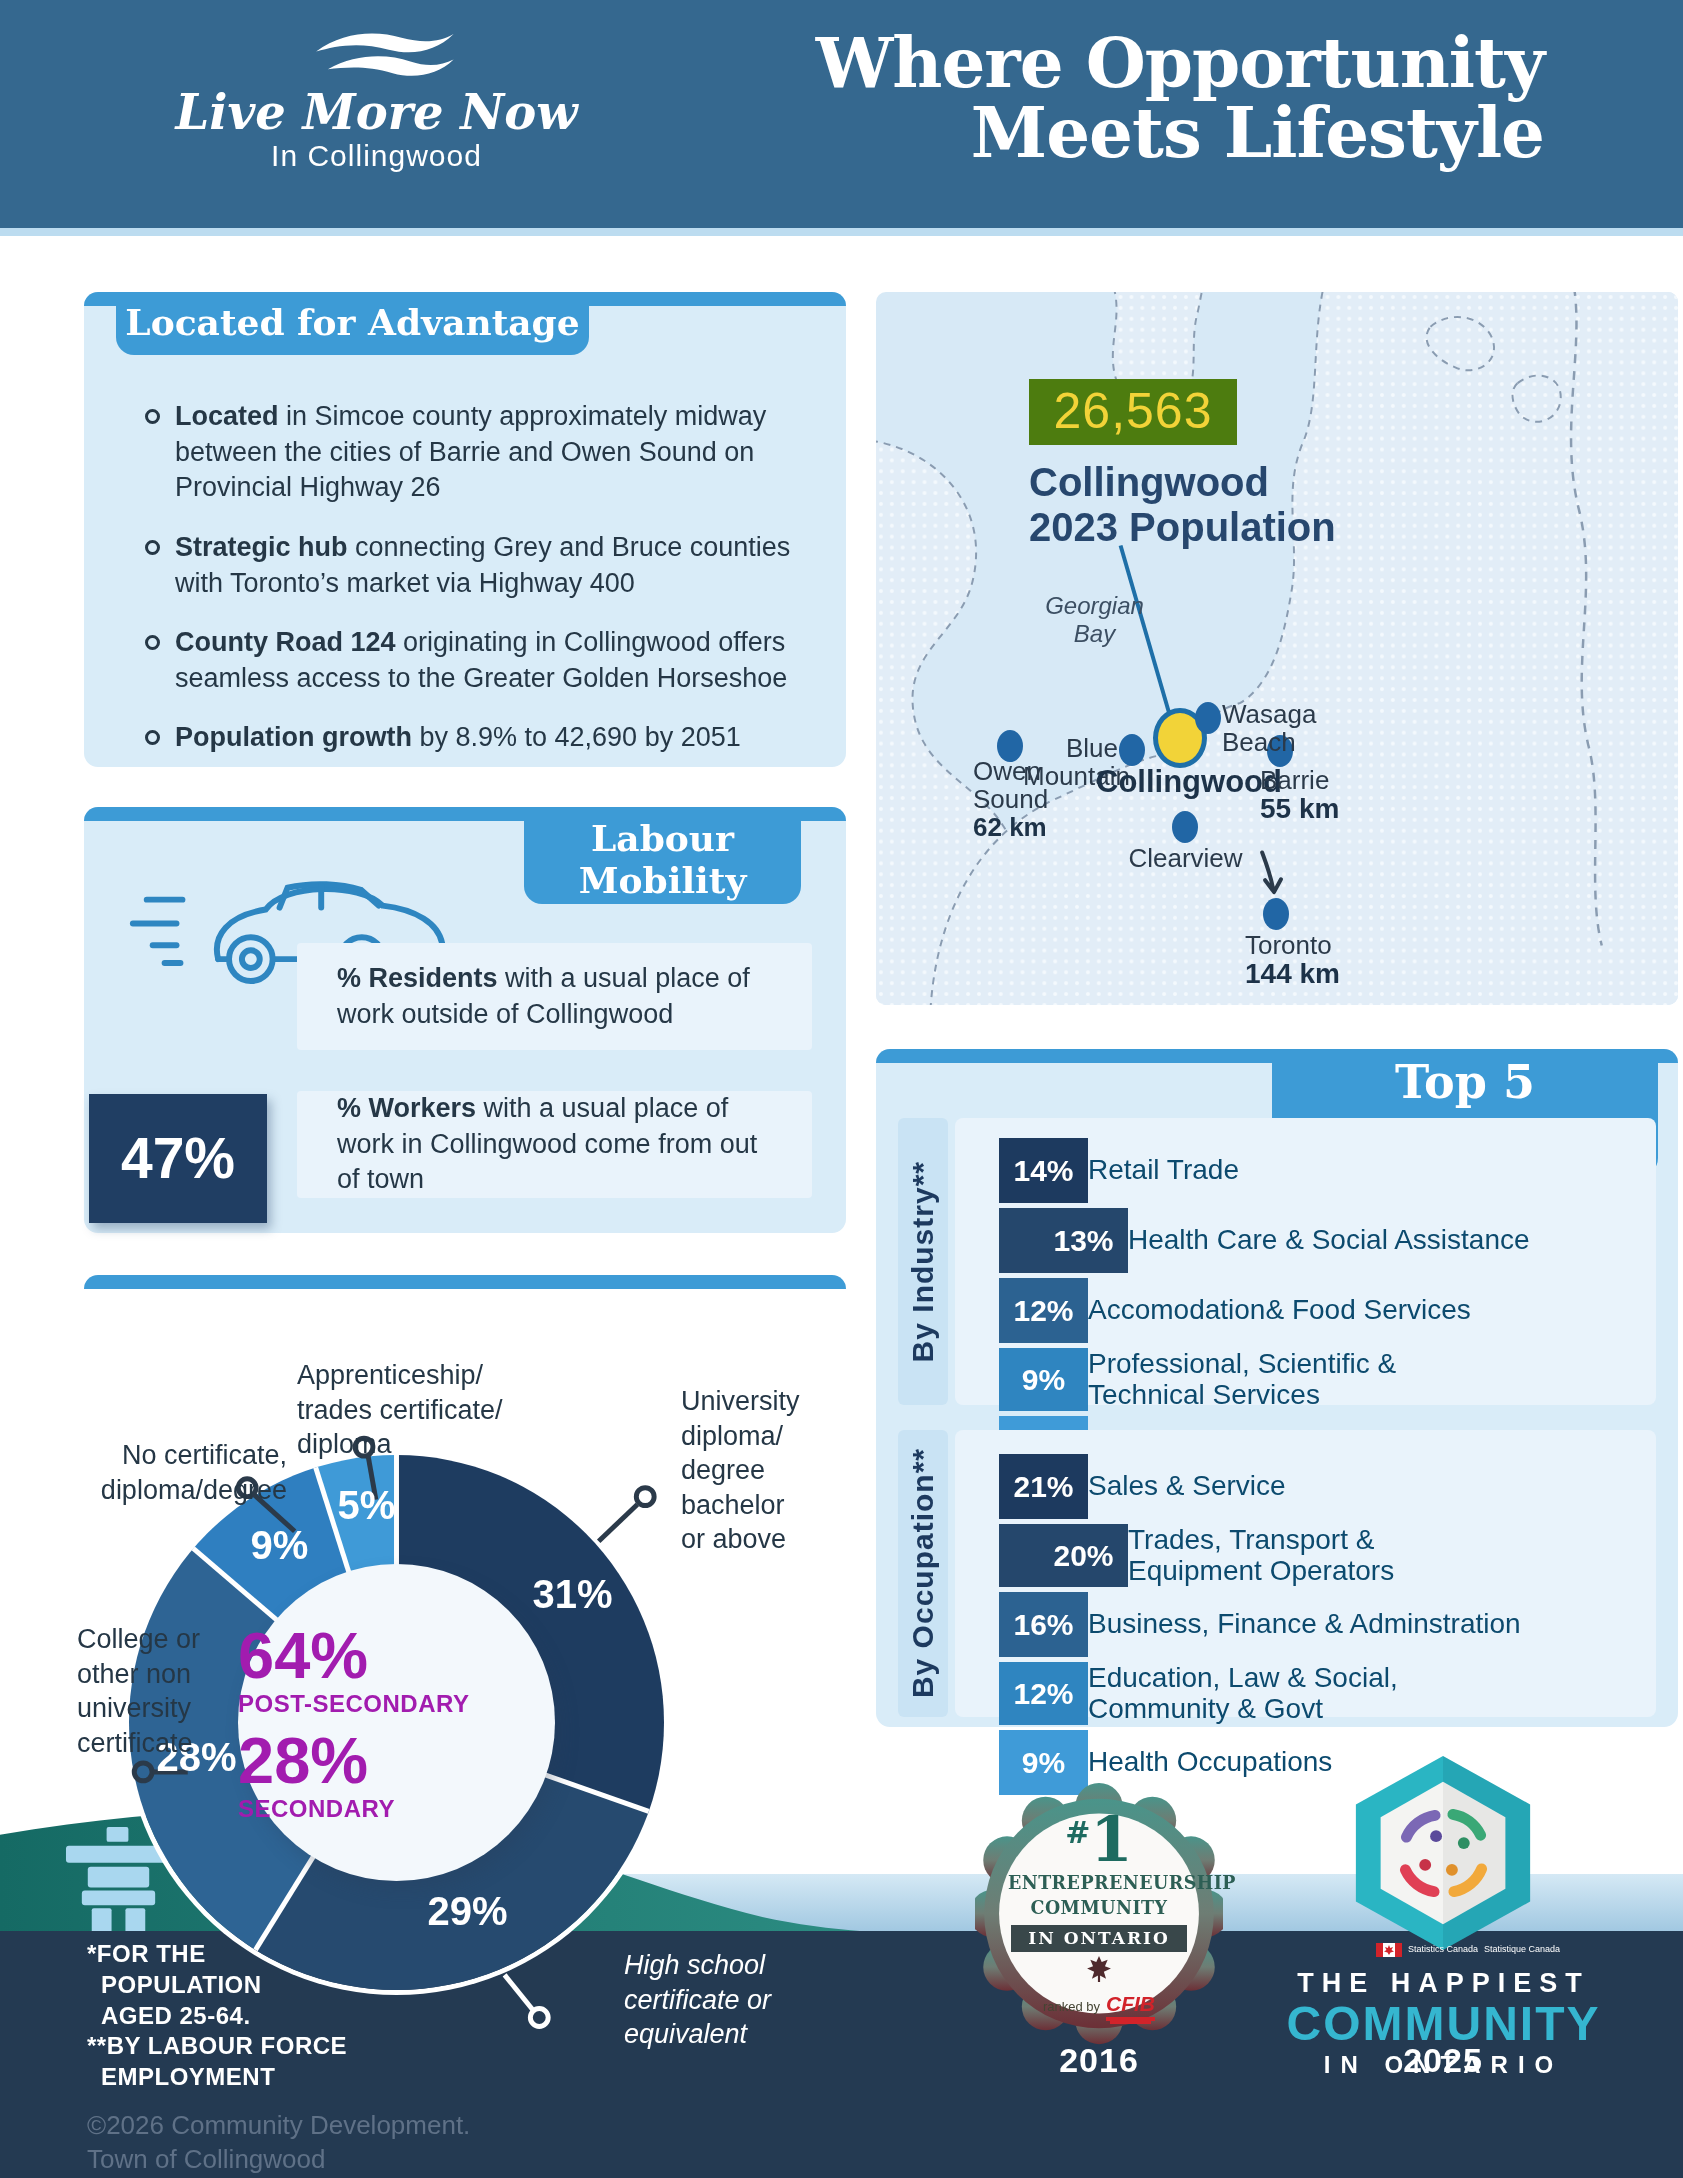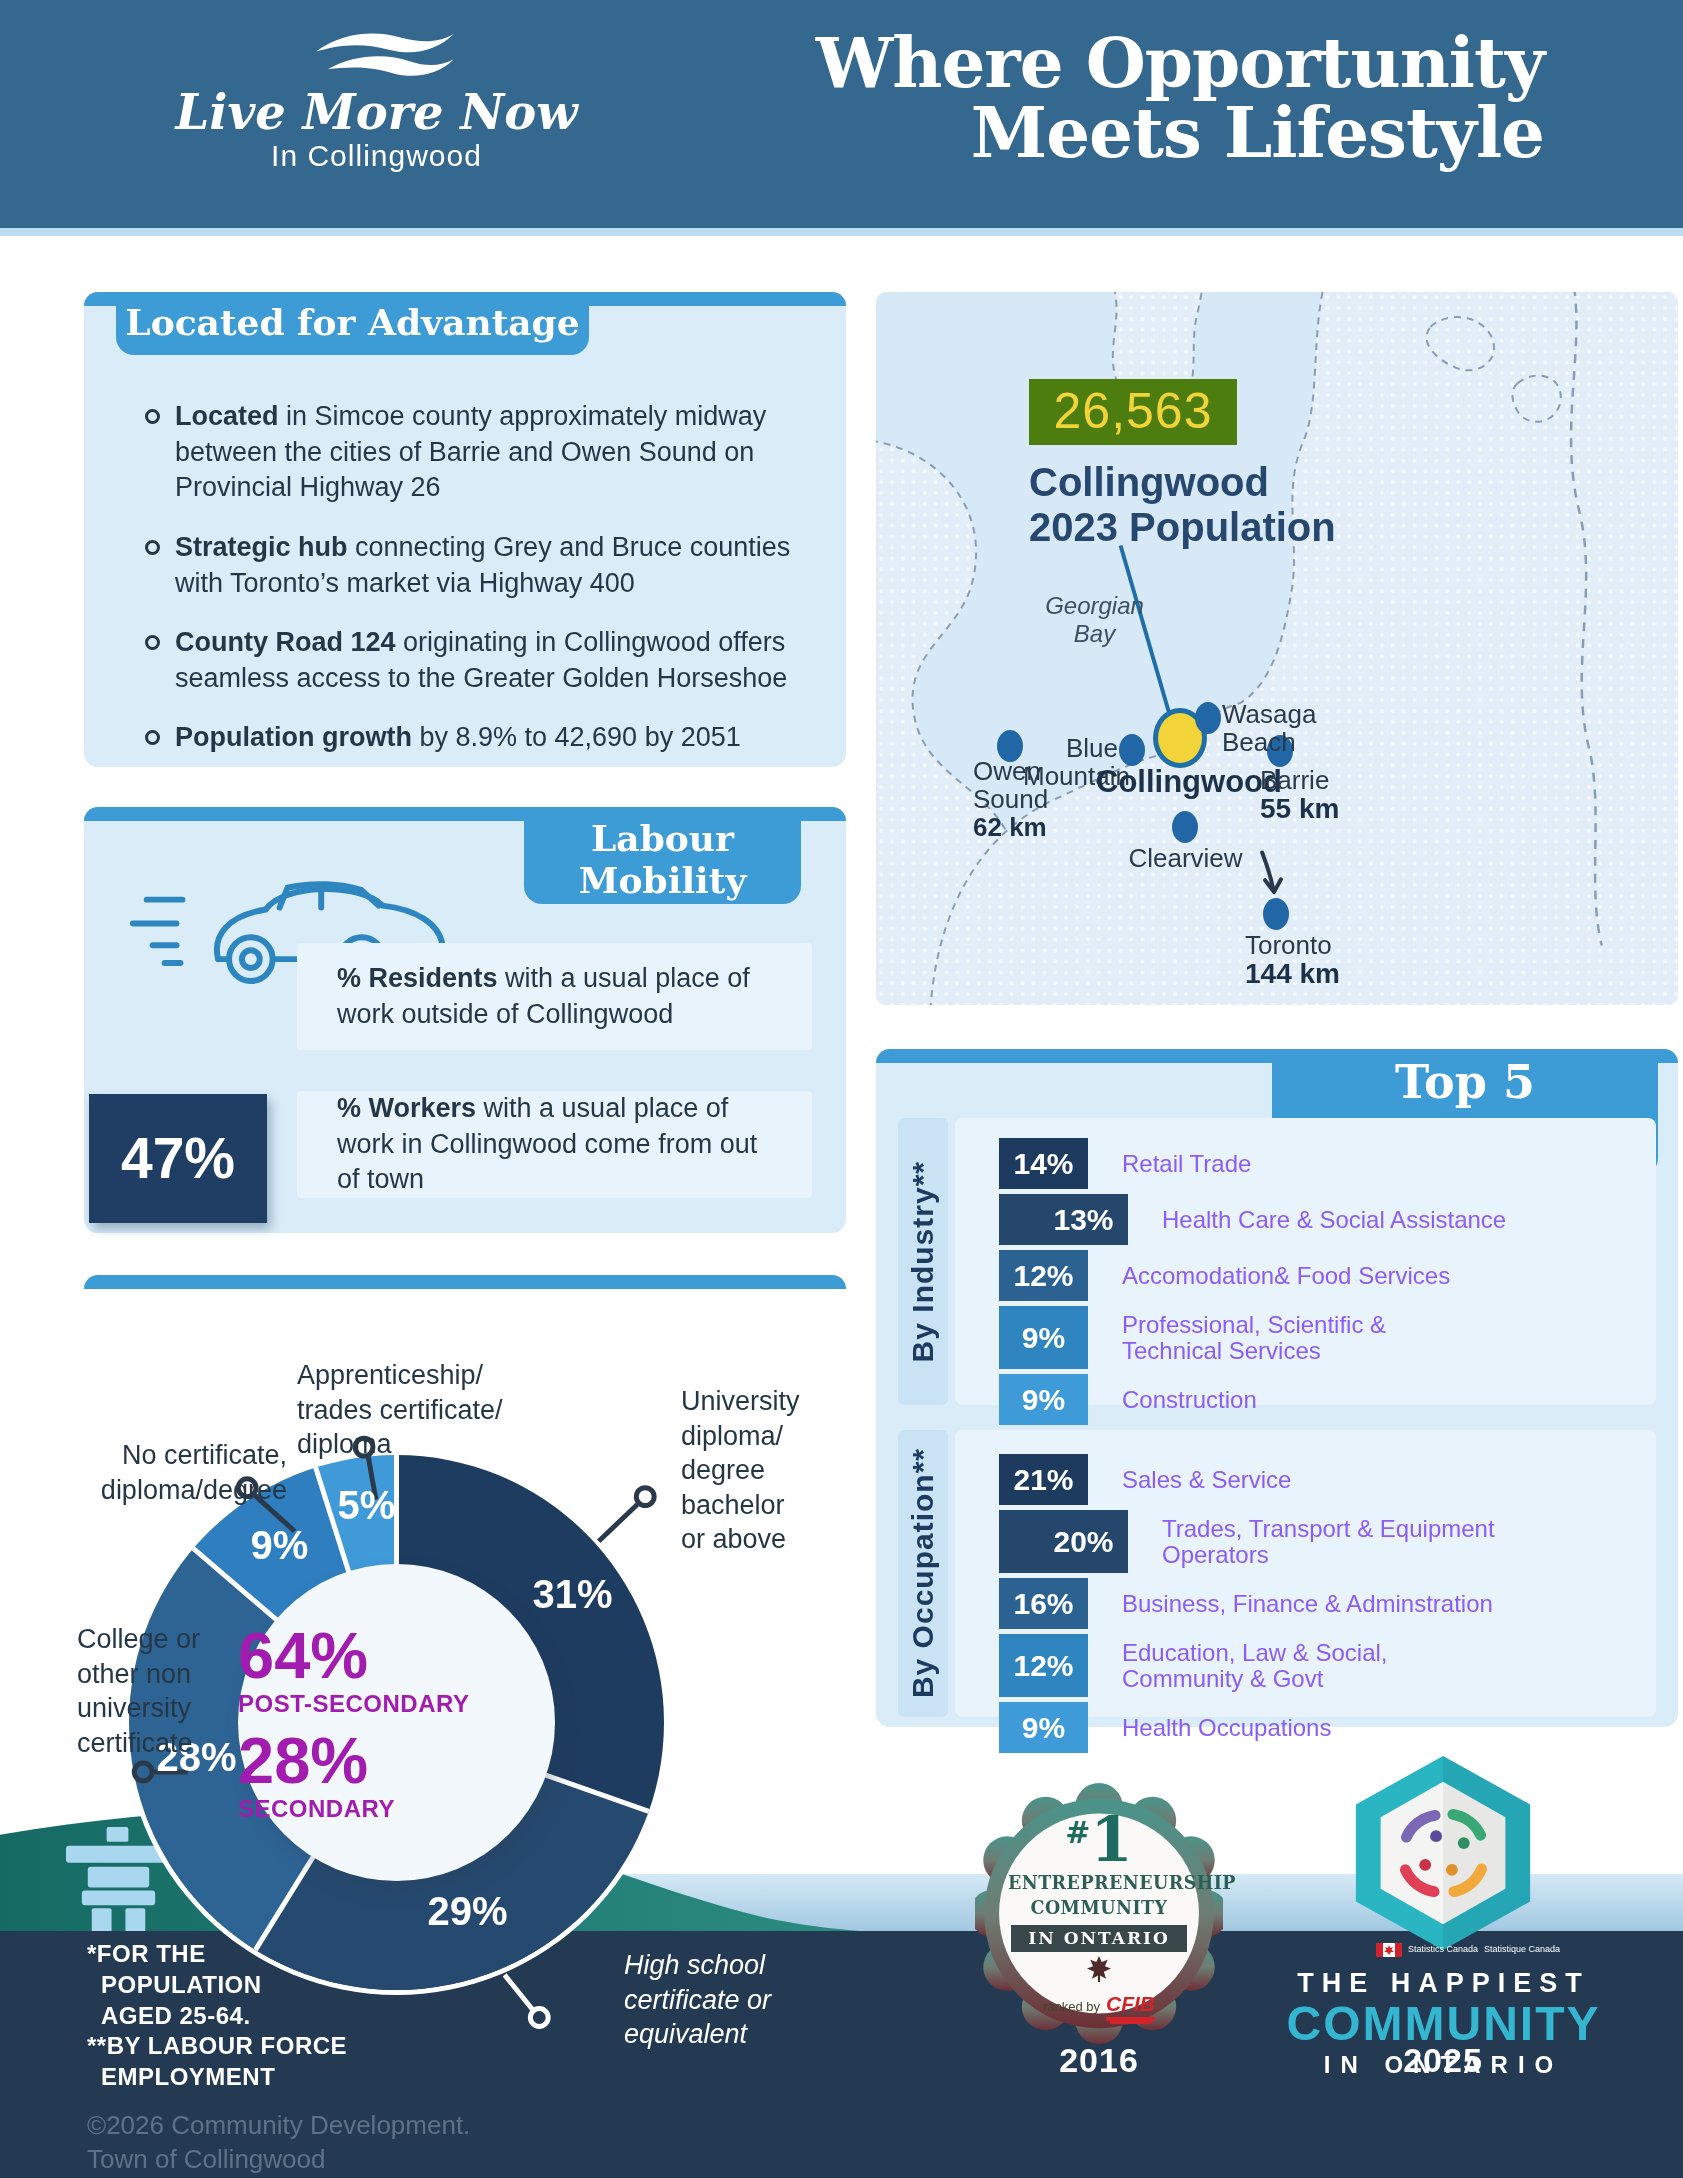--- a/index.html
+++ b/index.html
@@ -52,23 +52,23 @@
             font-size:27px;line-height:1.32;display:flex;align-items:center;box-sizing:border-box;padding:0 40px;}
 
   
   #sectors{left:876px;top:1049px;width:802px;height:678px;}
   #sectors-badge{right:20px;top:0;width:386px;height:127px;font-size:46px;line-height:1.2;padding-top:6px;box-sizing:border-box;}
   .vstrip{position:absolute;left:22px;width:50px;background:#c9e3f4;border-radius:6px;
           display:flex;align-items:center;justify-content:center;}
   .vstrip span{writing-mode:vertical-rl;transform:rotate(180deg);font-weight:bold;font-size:30px;color:#1d3a5f;letter-spacing:1px;}
   .rows-panel{position:absolute;left:79px;width:701px;background:#e9f3fb;border-radius:8px;box-sizing:border-box;padding:20px 0 0 44px;}
   .sector-row{display:flex;align-items:center;margin-bottom:5px;}
-  .pct-box{width:89px;height:51px;color:#fff;font-size:30px;font-weight:bold;display:flex;align-items:center;justify-content:center;flex:0 0 89px;}
+  .pct-box{width:89px;height:65px;color:#fff;font-size:30px;font-weight:bold;display:flex;align-items:center;justify-content:center;flex:0 0 89px;}
   .tall .pct-box{height:63px;}
-  .sector-label{margin-left:34px;font-size:24px;color:#8b5cf6;line-height:1.08;}
+  .sector-label{font-size:28px;color:#0c4a6e;line-height:1.08;}
   .w350{max-width:347px;} .w330{max-width:327px;}
   .c1{background:#1d3a5f;} .c2{background:#25476c;padding-left:40px;} .c3{background:#2c6291;} .c4{background:#2f85c0;} .c5{background:#3f9bd8;}
 
   
   #edu-bar{left:84px;top:1275px;width:762px;height:14px;background:#3d9bd6;border-radius:14px 14px 0 0;}
   #edu-badge{left:117px;top:1275px;width:446px;height:149px;font-size:46px;line-height:1.25;padding-top:14px;box-sizing:border-box;}
   #donut{left:129px;top:1455px;width:535px;height:535px;border-radius:50%;z-index:3;
          background:conic-gradient(#1e3c60 0deg 109.4deg,#264a6f 109.4deg 211.8deg,#2e6494 211.8deg 310.6deg,#2f7fc0 310.6deg 342.4deg,#3f9ad7 342.4deg 360deg);
          box-shadow:0 0 0 5px #ffffff;}
   #donut-center{left:238px;top:1564px;width:317px;height:317px;border-radius:50%;background:#f3f8fc;z-index:4;

